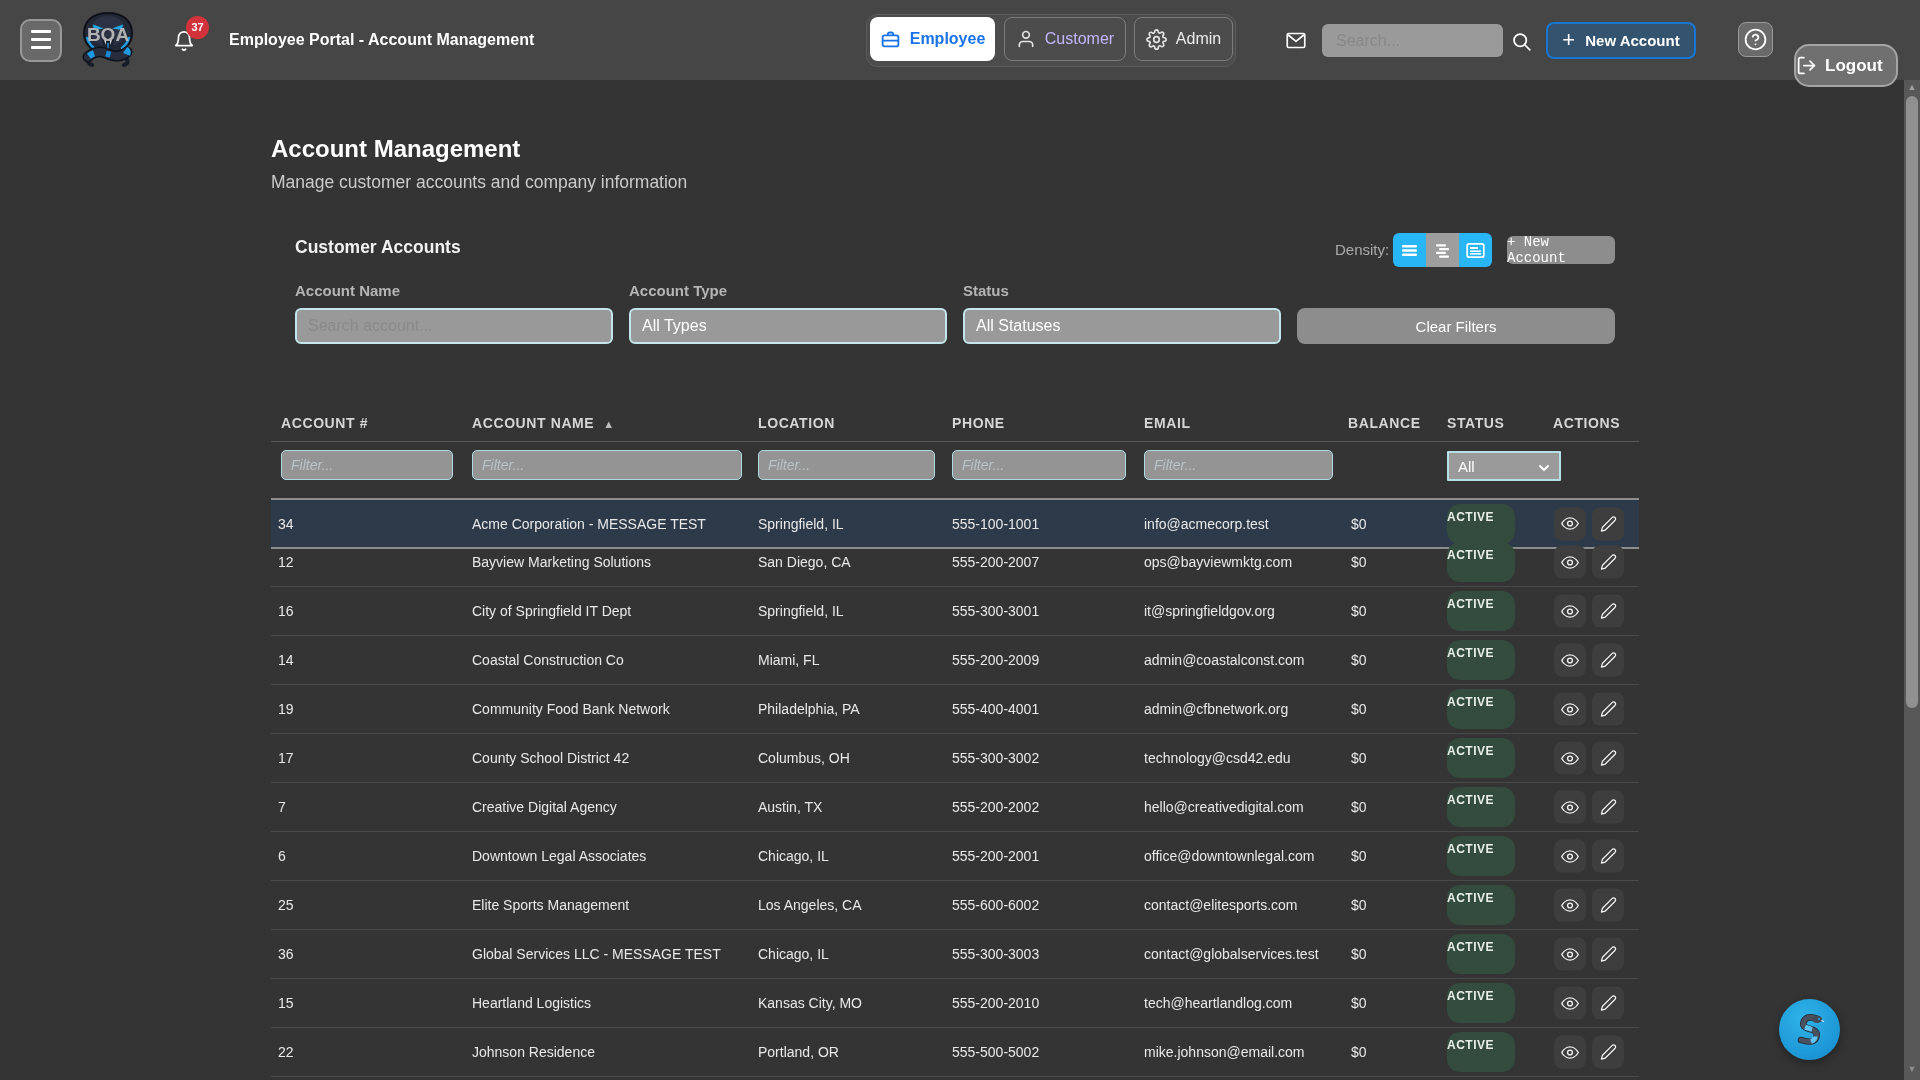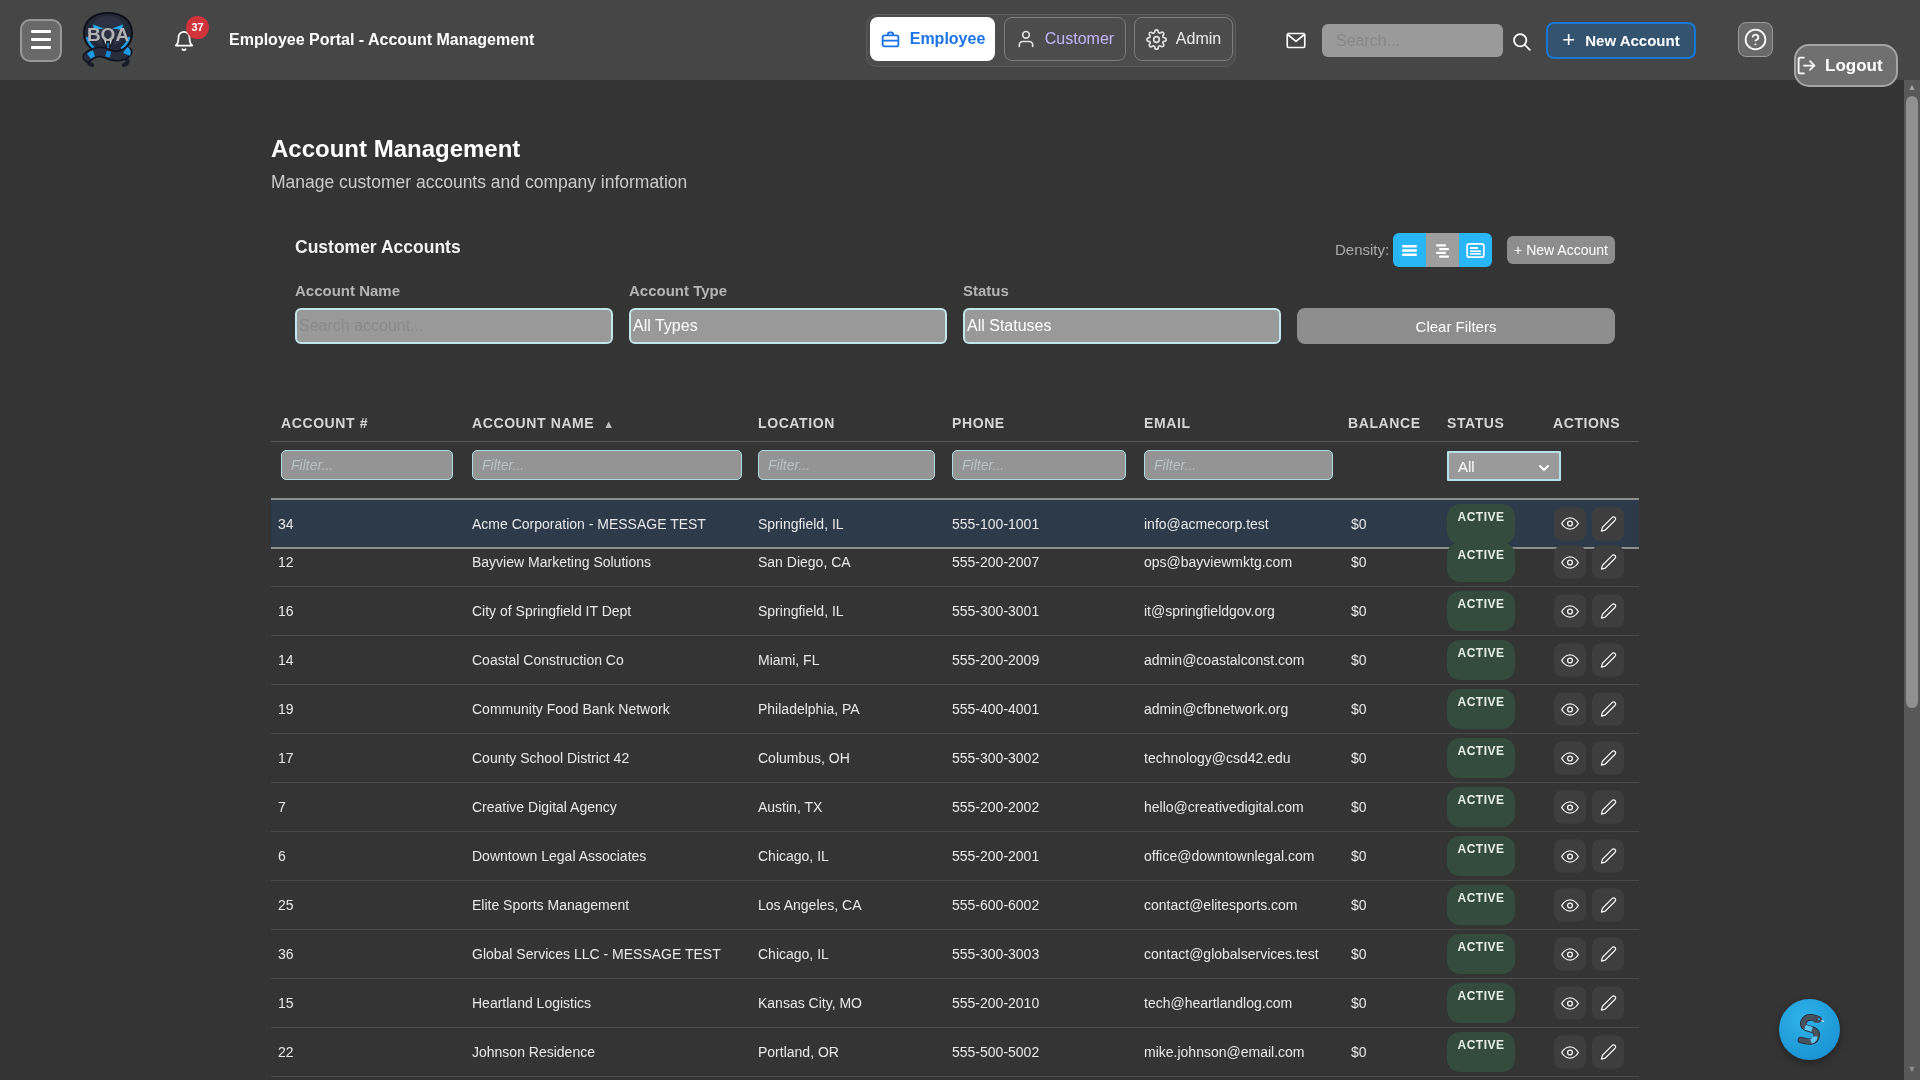--- a/index.html
+++ b/index.html
@@ -49,26 +49,26 @@
 
 #h1 { position:absolute; left:271px; top:135px; color:#fff; font-size:24px; font-weight:bold; }
 #sub { position:absolute; left:271px; top:172px; color:#cbcbcb; font-size:17.5px; }
 #cardh { position:absolute; left:295px; top:237px; color:#f2f2f2; font-size:17.5px; font-weight:bold; }
 #density { position:absolute; left:1335px; top:241px; color:#ababab; font-size:15px; }
 .dbtn { position:absolute; top:233px; width:33px; height:34px; display:flex; align-items:center; justify-content:center; }
 #d1 { left:1393px; background:#29b6f6; border-radius:6px 0 0 6px; }
 #d2 { left:1426px; background:#9e9e9e; }
 #d3 { left:1459px; background:#29b6f6; border-radius:0 6px 6px 0; }
 #gnew { position:absolute; left:1507px; top:236px; width:108px; height:28px; background:#8d8d8d;
-  border-radius:6px; color:#fff; font-size:14px; display:flex; align-items:center; justify-content:center; }
+  border-radius:6px; color:#fff; font-size:14px; display:flex; align-items:center; justify-content:center;font-family:Liberation Mono, monospace; }
 
 
 .flabel { position:absolute; top:282px; color:#b5b5b5; font-size:15px; font-weight:bold; }
 .finput { position:absolute; top:308px; height:36px; width:318px; background:#999999;
-  border:2px solid #c3e6ea; border-radius:6px; padding-left:2px; font-size:16px; color:#fff;
+  border:2px solid #c3e6ea; border-radius:6px; padding-left:11px; font-size:16px; color:#fff;
   font-family:"Liberation Sans", sans-serif; display:flex; align-items:center; }
 #fi1::placeholder { color:#8a8a8a; opacity:1; }
 #clearf { position:absolute; left:1297px; top:308px; width:318px; height:36px; background:#8d8d8d;
   border-radius:8px; color:#fff; font-size:15px; display:flex; align-items:center; justify-content:center; }
 
 
 .th { position:absolute; top:415px; color:#d6d6d6; font-size:14px; font-weight:bold; letter-spacing:0.6px; }
 #thline { position:absolute; left:271px; top:441px; width:1368px; height:1px; background:#5a5a5a; }
 .tfilter { position:absolute; top:450px; height:30px; background:#949494; border:1.5px solid #aedbe2;
   border-radius:5px; padding-left:9px; font-size:14px; font-style:italic; color:#fff;
@@ -77,21 +77,21 @@
 #tsel { position:absolute; left:1447px; top:451px; width:114px; height:30px; background:#9a9a9a;
   border:2px solid #b5e0e6; border-radius:1px; color:#fff; font-size:15px; line-height:27px; padding-left:9px; }
 #tsel .chev { position:absolute; right:8px; top:2px; }
 .trow { position:absolute; left:271px; width:1368px; border-bottom:1px solid #4a4a4a; }
 .trow.sel { background:#2d3a4a; border-top:2px solid #8d8d8d; border-bottom:2px solid #8d8d8d;margin-top:11px; }
 .c { position:absolute; top:50%; transform:translateY(-50%); color:#e9e9e9; font-size:14px; white-space:nowrap; }
 .c0 { left:7px; } .c1 { left:201px; } .c2 { left:487px; } .c3 { left:681px; }
 .c4 { left:873px; } .c5 { left:1080px; }
 .badge { position:absolute; left:1176px; top:50%; transform:translateY(-50%); width:68px; height:40px;
   background:#334c3e; border-radius:13px; color:#e9efe9; font-size:12px; font-weight:bold;
-  letter-spacing:0.5px; text-align:center; line-height:26px; }
+  letter-spacing:0.5px; line-height:26px; }
 .abtn { position:absolute; top:50%; transform:translateY(-50%); width:32px; height:33px;
   background:#3e3e3e; border-radius:8px; display:flex; align-items:center; justify-content:center; }
 .ab1 { left:1283px; } .ab2 { left:1321px; }
 
 
 #chat { position:absolute; left:1779px; top:999px; width:61px; height:61px; border-radius:50%;
   background:radial-gradient(circle at 40% 32%, #2eb3e8 0%, #1d96d6 70%, #1488c8 100%);
   display:flex; align-items:center; justify-content:center; box-shadow:0 3px 8px rgba(0,0,0,0.35); }
 </style>
 </head>

